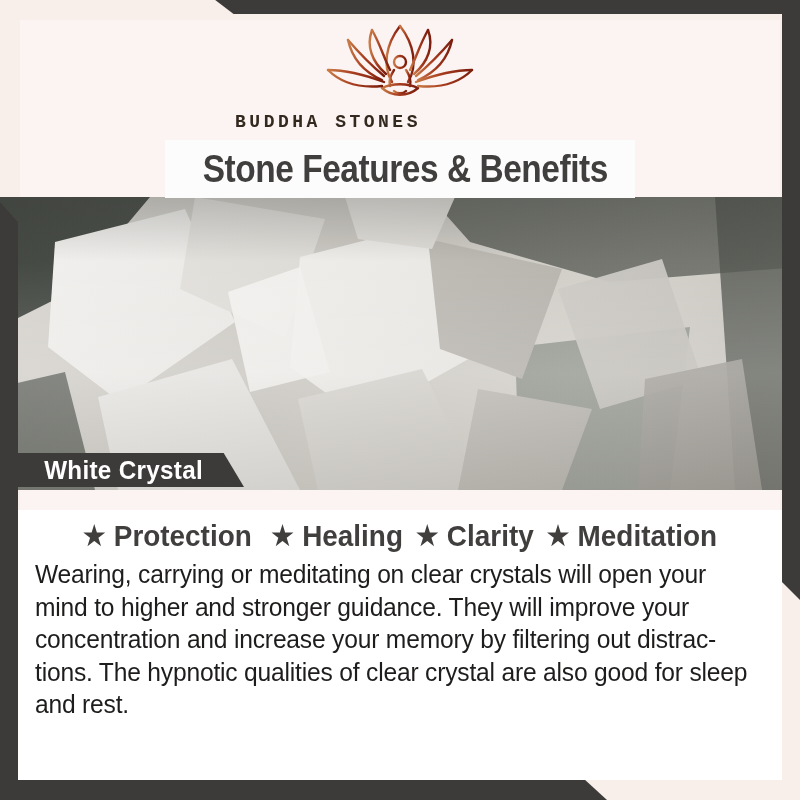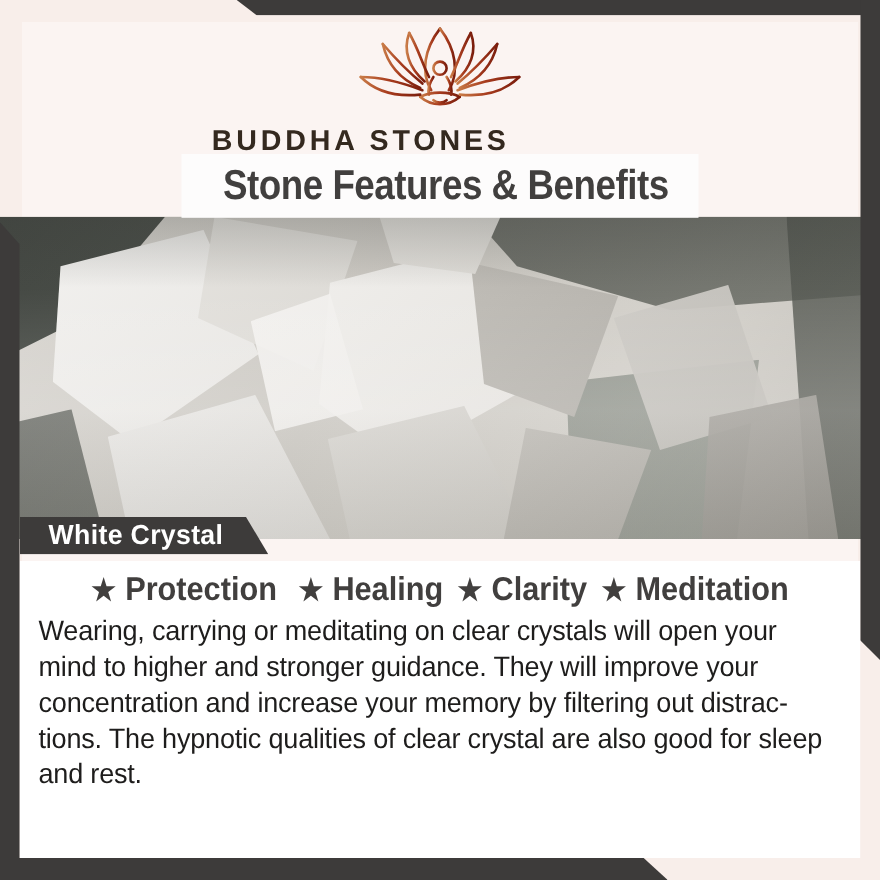--- a/index.html
+++ b/index.html
@@ -24,21 +24,21 @@
   .bar-right{right:0; top:0; width:18px; height:600px;
     clip-path:polygon(0 0, 100% 0, 100% 100%, 0 97%);}
   .bar-left{left:0; top:202px; width:18px; height:598px;
     clip-path:polygon(0 0, 100% 3.4%, 100% 100%, 0 100%);}
   .bar-bottom{left:0; top:780px; width:607px; height:20px;
     clip-path:polygon(0 0, 96.4% 0, 100% 100%, 0 100%);}
   
   .logo-svg{position:absolute; left:320px; top:22px; width:160px; height:90px; z-index:10;}
   .wordmark{
     position:absolute; left:0; top:112px; width:656px; text-align:center; z-index:10;
-    font-family:Liberation Sans, sans-serif; font-size:26px; font-weight:bold;
+    font-family:Liberation Mono, monospace; font-size:18px; font-weight:bold;
     letter-spacing:3.5px; color:var(--wordmark);
   }
   
   .banner{
     position:absolute; left:165px; top:140px; width:470px; height:58px;
     background:var(--banner); z-index:10; display:flex; align-items:center; justify-content:flex-end;
   }
   .banner-text{
     font-size:38px; font-weight:bold; color:var(--title_text);
     transform:scaleX(0.88); transform-origin:center; white-space:nowrap; letter-spacing:-0.5px;
@@ -49,21 +49,21 @@
     background:linear-gradient(120deg,#d9d6d1 0%, #ccc9c3 40%, #d4d1cb 70%, #c2bfb9 100%);
     overflow:hidden;
   }
   .shard{position:absolute; left:0; top:0; width:800px; height:293px;}
   .photo-sheen{
     position:absolute; inset:0;
     background:linear-gradient(180deg, rgba(60,62,58,0.25) 0%, rgba(255,255,255,0) 22%, rgba(255,255,255,0.14) 60%, rgba(120,120,112,0.12) 100%);
   }
   
   .badge{
-    position:absolute; left:18px; top:470px; width:226px; height:34px; z-index:15;
+    position:absolute; left:18px; top:453px; width:226px; height:34px; z-index:15;
     background:var(--frame);
     clip-path:polygon(0 0, 91% 0, 100% 100%, 0 100%);
     display:flex; align-items:center;text-align:right;
   }
   .badge-text{
     color:var(--badge_text); font-weight:bold; font-size:25px; padding-left:27px;
     letter-spacing:0.3px; transform:scaleX(0.97); transform-origin:left;
   }
   
   .panel{

